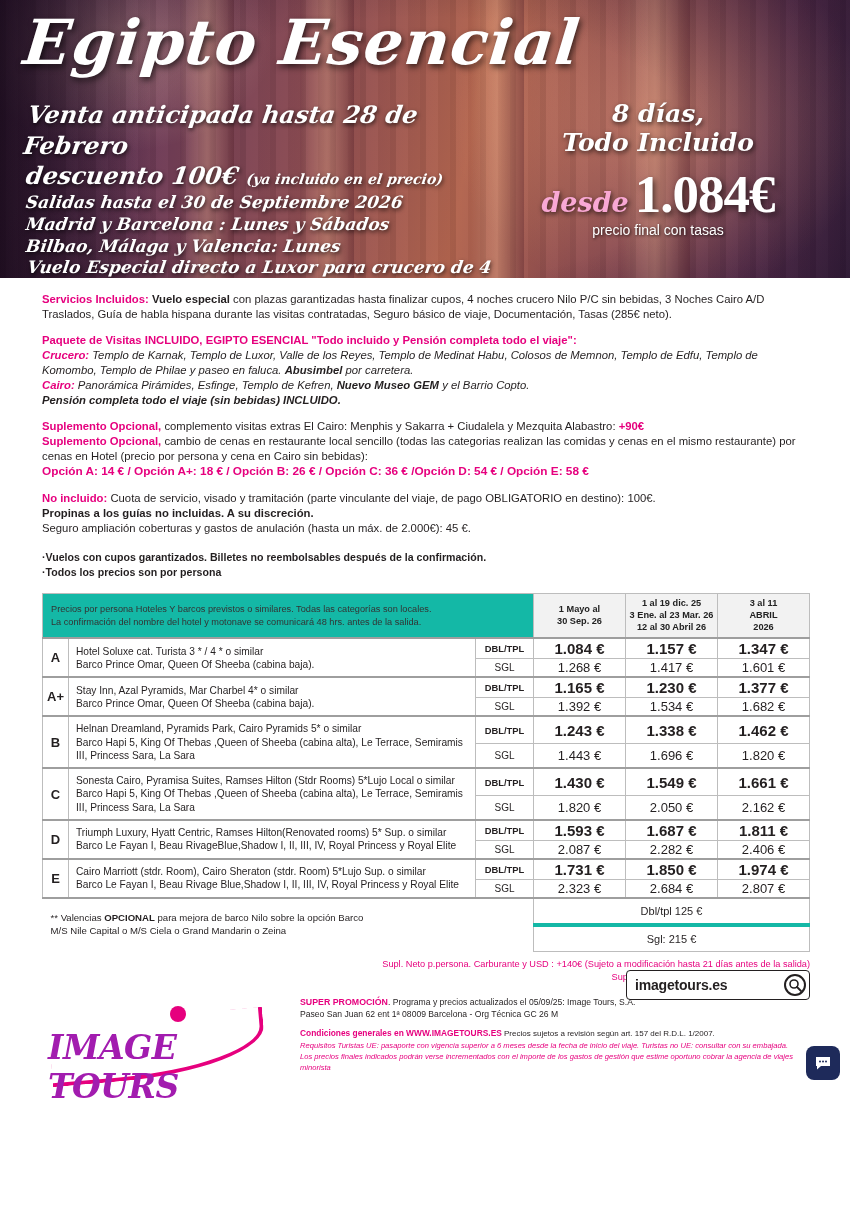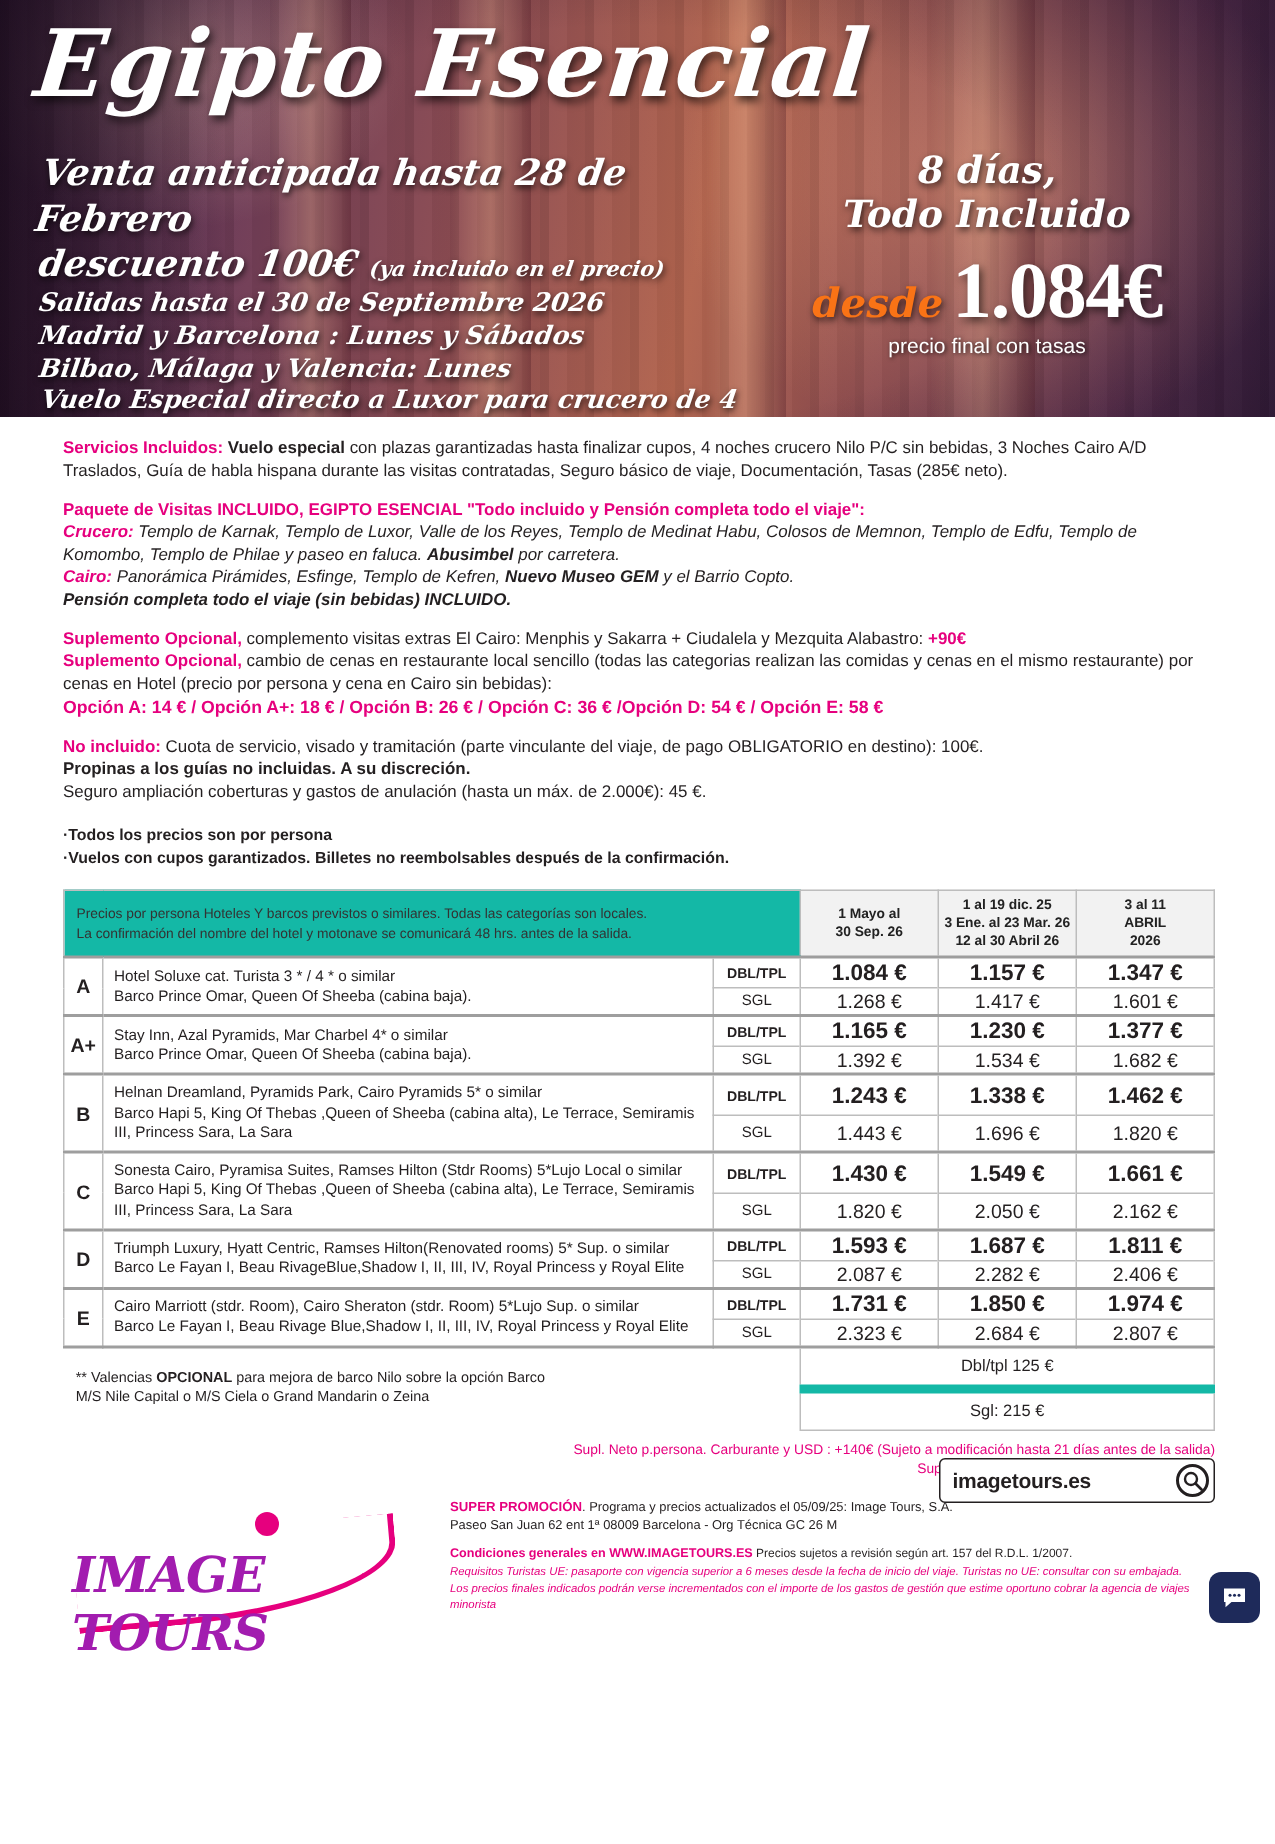--- a/index.html
+++ b/index.html
@@ -81,21 +81,21 @@
   }
   .hero-right .days {
     font-family: "DejaVu Serif", serif;
     font-style: italic; font-weight:bold;
     font-size: 25px; color:#ffffff; line-height:1.15;
     text-shadow: 1px 2px 5px rgba(0,0,0,.7);
   }
   .price-row { display:flex; align-items:flex-end; justify-content:center; gap:6px; margin-top:6px; }
   .price-desde {
     font-family:"DejaVu Serif", serif; font-style:italic; font-weight:bold;
-    font-size: 27px; color:#f97316; text-shadow:1px 2px 5px rgba(0,0,0,.7);
+    font-size: 27px; color:#f9a8d4; text-shadow:1px 2px 5px rgba(0,0,0,.7);
     padding-bottom:6px;
   }
   .price-big {
     font-family:"Liberation Serif", serif; font-weight:bold;
     font-size: 53px; color:#ffffff; letter-spacing:-1px;
     text-shadow: 2px 3px 6px rgba(0,0,0,.6);
   }
   .price-note { font-size: 14px; color:#ffffff; text-shadow:1px 1px 3px rgba(0,0,0,.8); margin-top:-2px; }
 
   
@@ -257,22 +257,22 @@
 
   <div class="blk">
     <div>
       <span class="mag">No incluido:</span><span> Cuota de servicio, visado y tramitación (parte vinculante del viaje, de pago OBLIGATORIO en destino):  100€.</span>
     </div>
     <div class="bold">Propinas a los guías no incluidas. A su discreción.</div>
     <div>Seguro ampliación coberturas y gastos de anulación (hasta un máx. de 2.000€): 45 €.</div>
   </div>
 
   <div class="bullets">
+    <div class="b1">·Vuelos con cupos garantizados. Billetes no reembolsables después de la confirmación.</div>
     <div class="b1">·Todos los precios son por persona</div>
-    <div class="b1">·Vuelos con cupos garantizados. Billetes no reembolsables después de la confirmación.</div>
   </div>
 </div>
 
 <div class="table-wrap">
 <table class="prices">
   <tbody>
         <tr>
     <td class="hdr-desc" colspan="3">
       <div>Precios por persona Hoteles Y barcos previstos o similares. Todas las categorías son locales.</div>
       <div>La confirmación del nombre del hotel y motonave se comunicará 48 hrs. antes de la salida.</div>
@@ -404,21 +404,21 @@
   <tr>
     <td class="supl-td" colspan="3" rowspan="2">
       <div>
         <span>** Valencias </span><span class="bold">OPCIONAL</span><span> para mejora de barco Nilo sobre la opción Barco</span>
       </div>
       <div>M/S Nile Capital o M/S Ciela  o Grand Mandarin o Zeina</div>
     </td>
     <td class="supl-val" colspan="3" style="border-top:2px solid #9e9e9e; padding:6px 0;">Dbl/tpl 125 €</td>
   </tr>
   <tr class="bottomline">
-    <td class="supl-val" colspan="3" style="border-top:6px solid #14b8a6; padding:6px 0;">Sgl: 215 €</td>
+    <td class="supl-val" colspan="3" style="border-top:4px solid #14b8a6; padding:6px 0;">Sgl: 215 €</td>
   </tr>
 </tbody>
     </table>
 </div>
 
 <div class="foot">
   <div class="foot-top">
     <div>Supl. Neto p.persona. Carburante y USD : +140€ (Sujeto a modificación hasta 21 días antes de la salida)</div>
     <div>Suplemento sal. Bilbao, Málaga y Valencias: 70€</div>
   </div>

